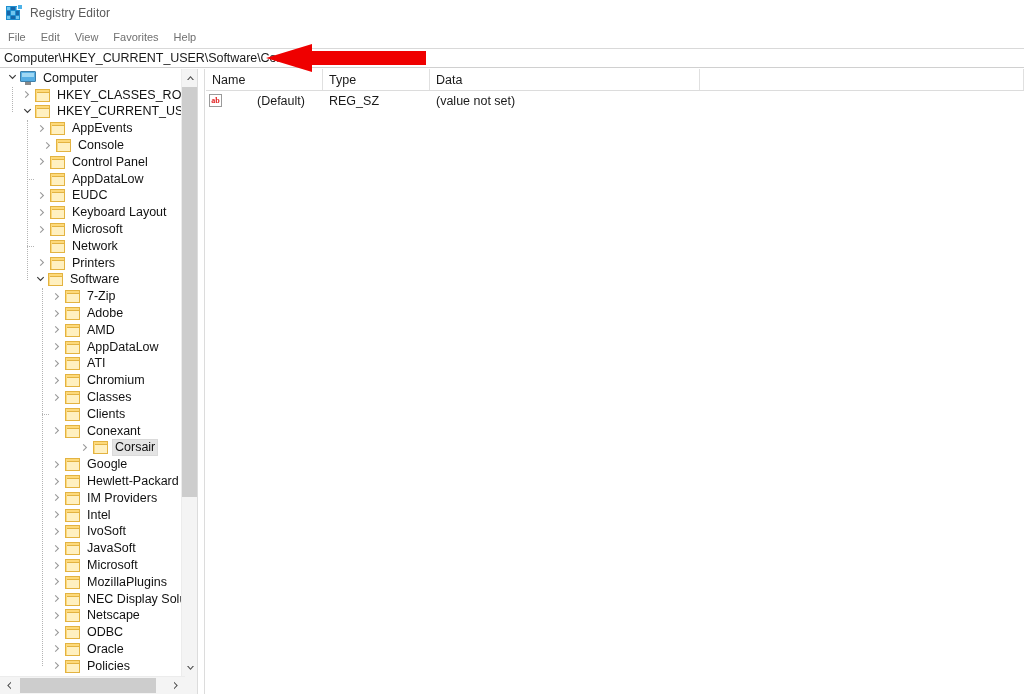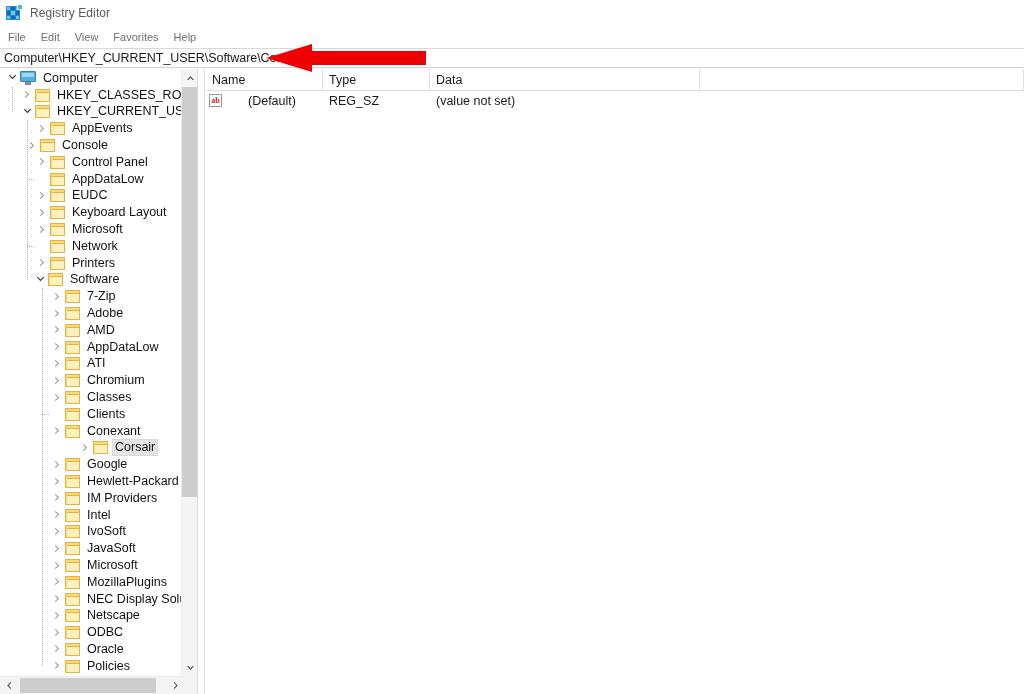--- a/index.html
+++ b/index.html
@@ -243,21 +243,21 @@
     display: flex; align-items: center;
     font-size: 12.5px;
     color: #1a1a1a;
     cursor: default;
   }
   .cell { position: absolute; display: flex; align-items: center; white-space: nowrap; }
   .strval-icon {
     width: 27px; height: 13px;
     position: relative;
     flex: none;
-    margin-right: 12px;
+    margin-right: 21px;
   }
   .strval-icon .pg {
     position: absolute; left: 0; top: 0;
     width: 13px; height: 13px;
     background: #ffffff;
     border: 1px solid #9a9a9a;
   }
   .strval-icon .ab {
     position: absolute; left: 0; top: 0;
     width: 13px; height: 13px;
@@ -382,21 +382,21 @@
               <svg width="9" height="9" viewBox="0 0 9 9">
                 <path d="M2.6 0.9 L6.2 4.5 L2.6 8.1 L1.8 7.3 L4.6 4.5 L1.8 1.7 Z" fill="#9a9a9a"></path>
               </svg>
             </span>
             <span class="folder">
               <span class="back"></span>
               <span class="front"></span>
             </span>
             <span class="lbl">AppEvents</span>
           </div>
-          <div class="row" style="padding-left: 24px;">
+          <div class="row" style="padding-left: 40px;">
             <span class="chev">
               <svg width="9" height="9" viewBox="0 0 9 9">
                 <path d="M2.6 0.9 L6.2 4.5 L2.6 8.1 L1.8 7.3 L4.6 4.5 L1.8 1.7 Z" fill="#9a9a9a"></path>
               </svg>
             </span>
             <span class="folder">
               <span class="back"></span>
               <span class="front"></span>
             </span>
             <span class="lbl">Console</span>

